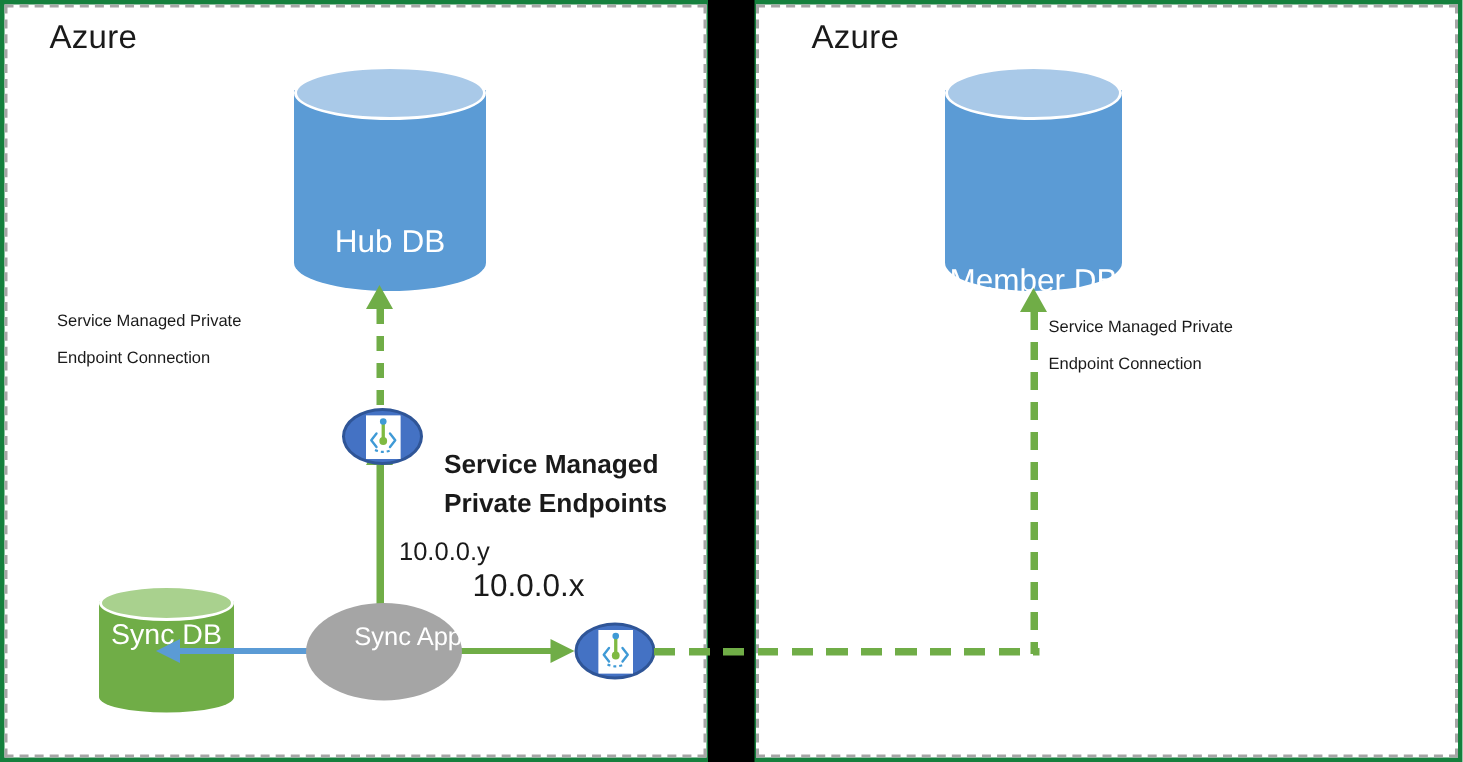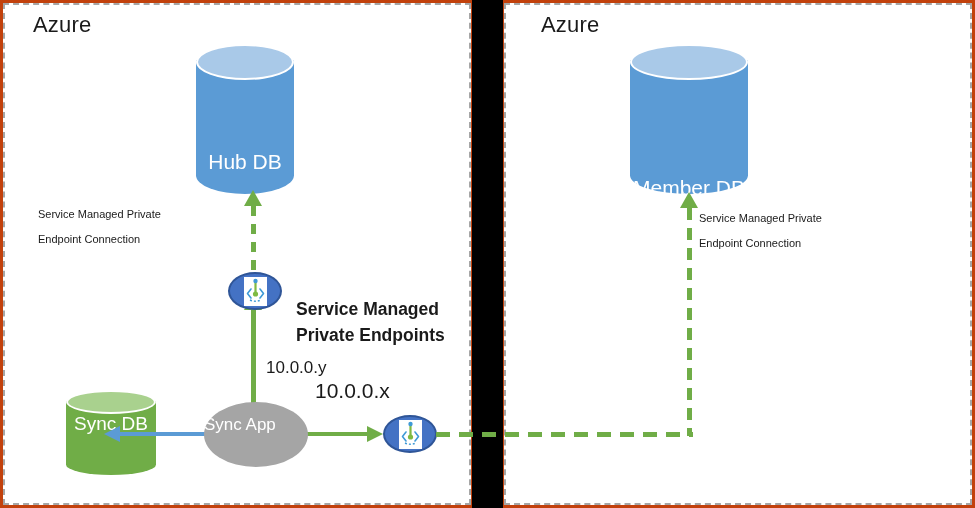--- a/index.html
+++ b/index.html
@@ -4,21 +4,21 @@
 <style>
   html,body{margin:0;padding:0;background:#fff;}
   body{
     font-family:"Liberation Sans", sans-serif;
     -webkit-font-smoothing:antialiased;
   }
   #stage{
     position:relative;
     width:975px;
     height:508px;
-    background:#c2410c;
+    background:#15803d;
     overflow:hidden;
   }
   .panel{
     position:absolute;
     background:#ffffff;
     border:2px dashed #a6a6a6;
     box-sizing:border-box;
   }
   #panel-left{ left:3px;  top:3px; width:468px; height:502px; }
   #panel-right{ left:504px; top:3px; width:468px; height:502px; }
@@ -56,21 +56,21 @@
   .cyl .label{
     position:absolute; left:0; right:0;
     text-align:center;
     color:#ffffff;
     font-size:21px;
     line-height:26px;
     z-index:3;
   }
 
   
-  #hub-db{ left:196px; top:44px; width:98px; height:150px; }
+  #hub-db{ left:196px; top:44px; width:128px; height:150px; }
   #hub-db .body{ top:16px; height:134px; background:#5b9bd5; }
   #hub-db .top{ height:36px; background:#a9c9e8; }
   #hub-db .label{ top:105px; }
 
   
   #member-db{ left:630px; top:44px; width:118px; height:150px; }
   #member-db .body{ top:16px; height:134px; background:#5b9bd5; }
   #member-db .top{ height:36px; background:#a9c9e8; }
   #member-db .label{ top:91px;margin-top:40px; }
 
@@ -84,21 +84,21 @@
   #sync-app{
     position:absolute;
     left:204px; top:402px;
     width:104px; height:65px;
     background:#a5a5a5;
     border-radius:50%;
     z-index:12;
   }
   #sync-app .label{
     position:absolute; left:0; right:0; top:12px;
-    text-align:left; color:#ffffff;
+    text-align:right; color:#ffffff;
     font-size:17px; line-height:21px;
   }
 
   
   .pe{
     position:absolute;
     width:54px; height:38px;
     background:#4472c4;
     border:2px solid #2f5597;
     border-radius:50%;

